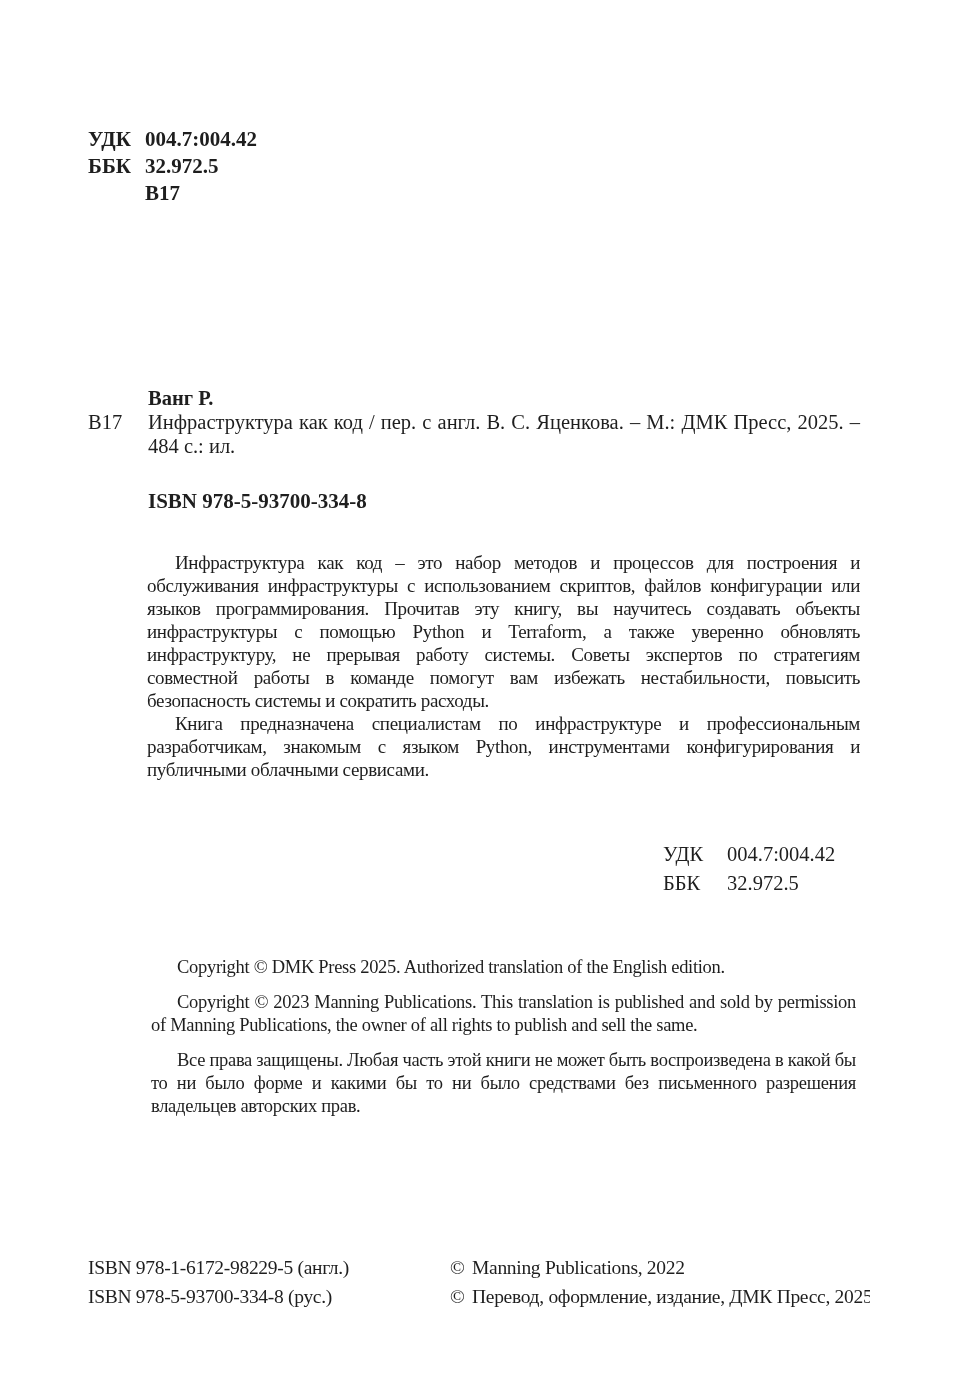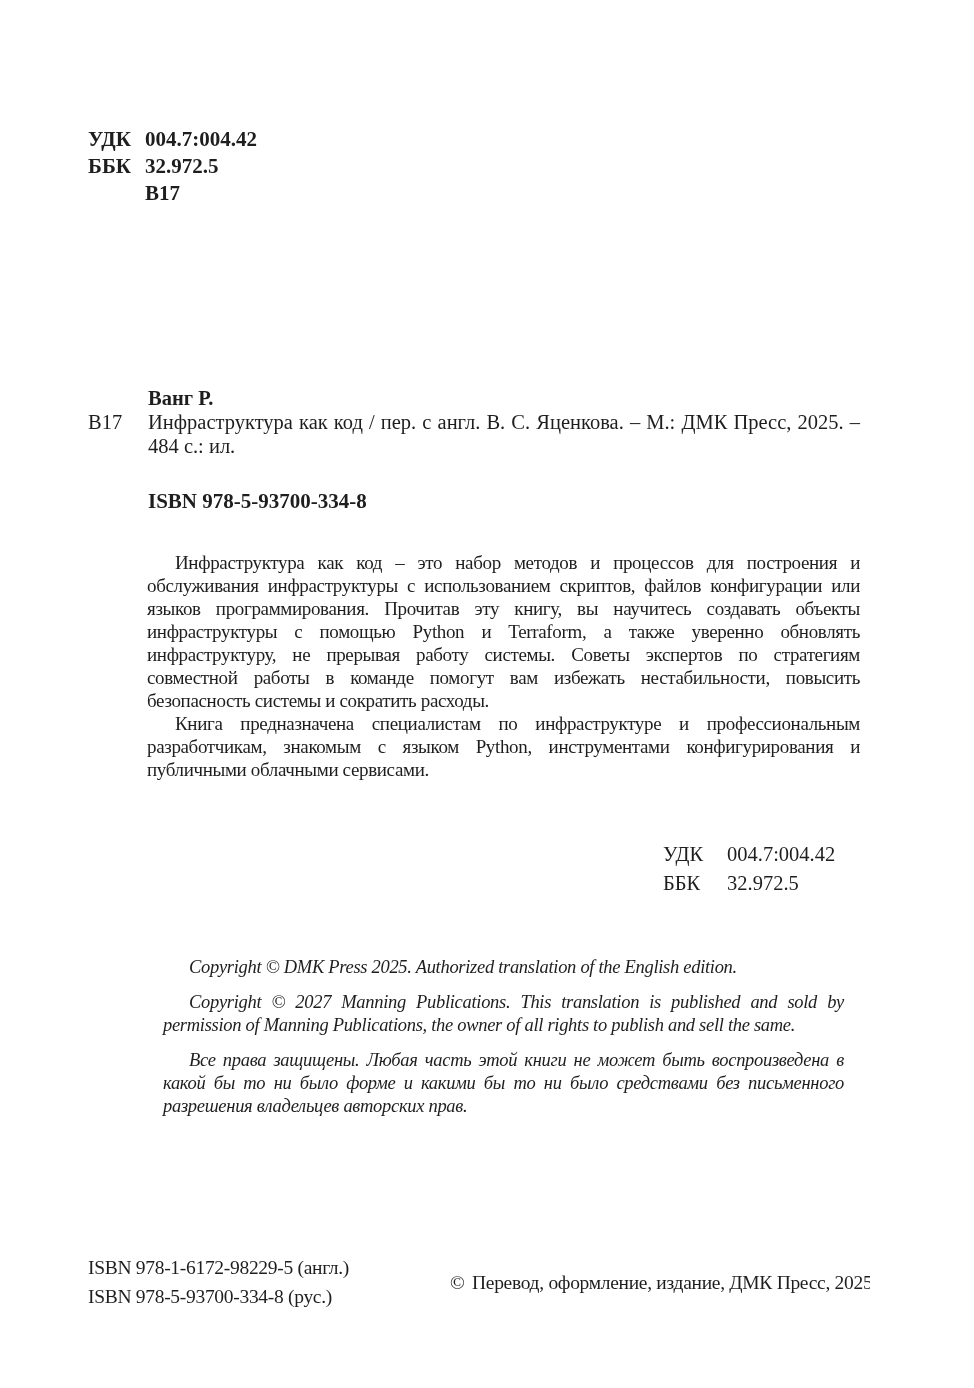--- a/index.html
+++ b/index.html
@@ -90,21 +90,21 @@
   .copyright {
     position: absolute;
     left: 147px;
     top: 956px;
     width: 713px;
     font-size: 18.5px;
     line-height: 23px;
     text-align: justify;
     letter-spacing: -0.3px;
   }
-  .copyright p { margin: 0 16px 12px; text-indent: 26px; font-style: italic; }
+  .copyright p { margin: 0 4px 12px; text-indent: 26px; }
 
   
   .footer {
     position: absolute;
     left: 88px;
     top: 1253px;
     width: 800px;
     display: flex;
     font-size: 19.5px;
     line-height: 29px;
@@ -153,29 +153,32 @@
     <div class="code-row">
       <span class="cr-label">УДК</span><span>004.7:004.42</span>
     </div>
     <div class="code-row">
       <span class="cr-label">ББК</span><span>32.972.5</span>
     </div>
   </div>
 
   <div class="copyright">
     <p>Copyright © DMK Press 2025. Authorized translation of the English edition.</p>
-    <p>Copyright © 2027 Manning Publications. This translation is published and sold by permission of Manning Publications, the owner of all rights to publish and sell the same.</p>
+    <p>Copyright © 2023 Manning Publications. This translation is published and sold by permission of Manning Publications, the owner of all rights to publish and sell the same.</p>
     <p>Все права защищены. Любая часть этой книги не может быть воспроизведена в какой бы то ни было форме и какими бы то ни было средствами без письменного разрешения владельцев авторских прав.</p>
   </div>
 
   <div class="footer">
     <div class="footer-left">
       <div>ISBN 978-1-6172-98229-5 (англ.)</div>
       <div>ISBN 978-5-93700-334-8 (рус.)</div>
     </div>
     <div class="footer-right">
       <div>
+        <span class="copy-sym">©</span><span>Manning Publications, 2022</span>
+      </div>
+      <div>
         <span class="copy-sym">©</span><span>Перевод, оформление, издание, ДМК Пресс, 2025</span>
       </div>
     </div>
   </div>
 
 </div>
 
 </body></html>

